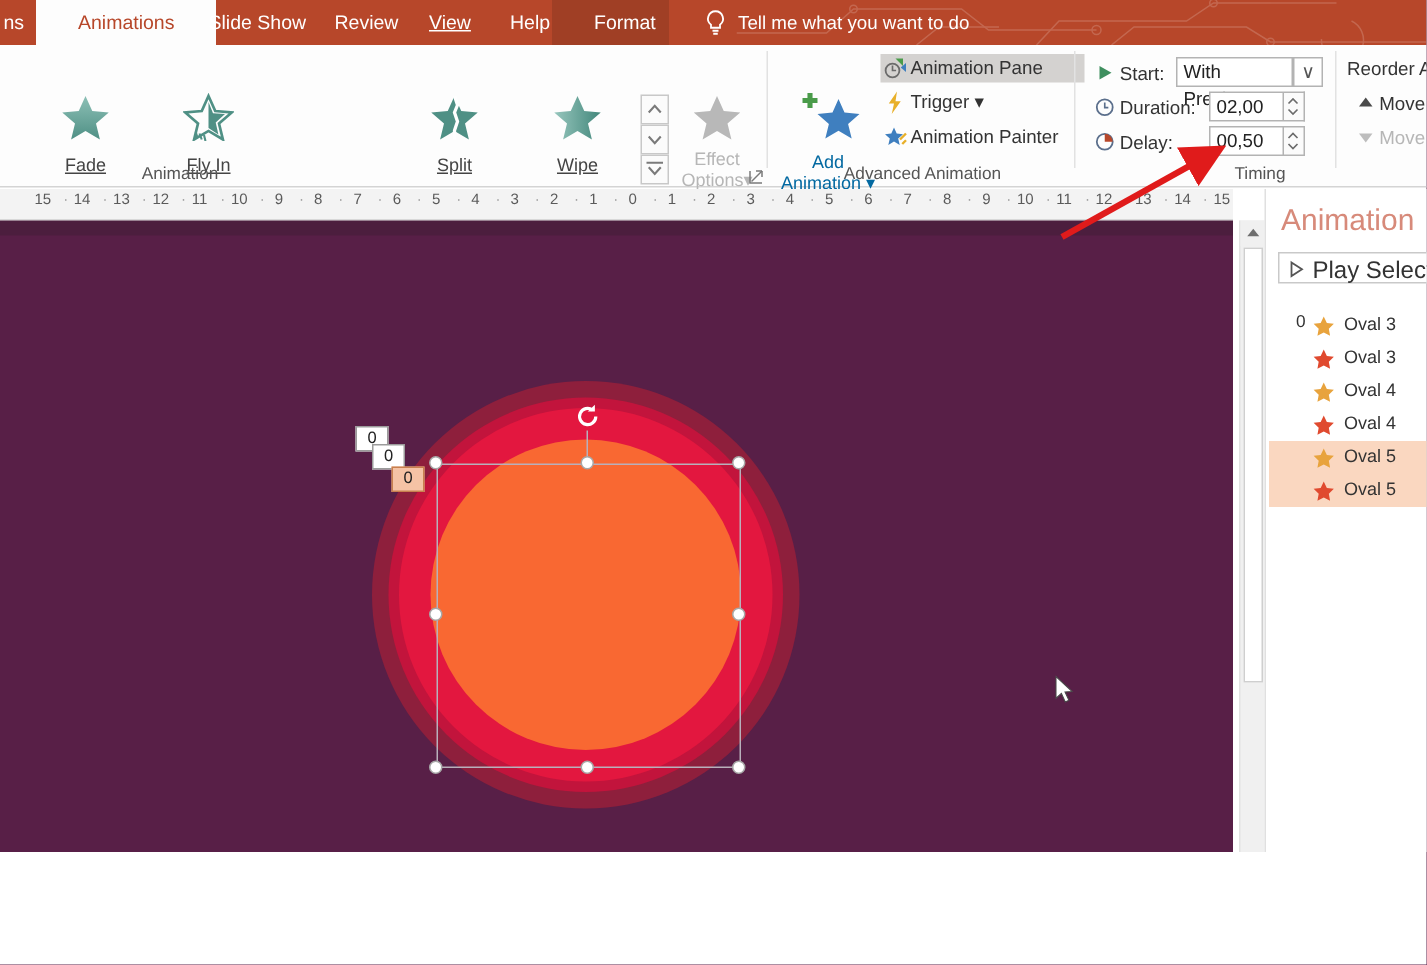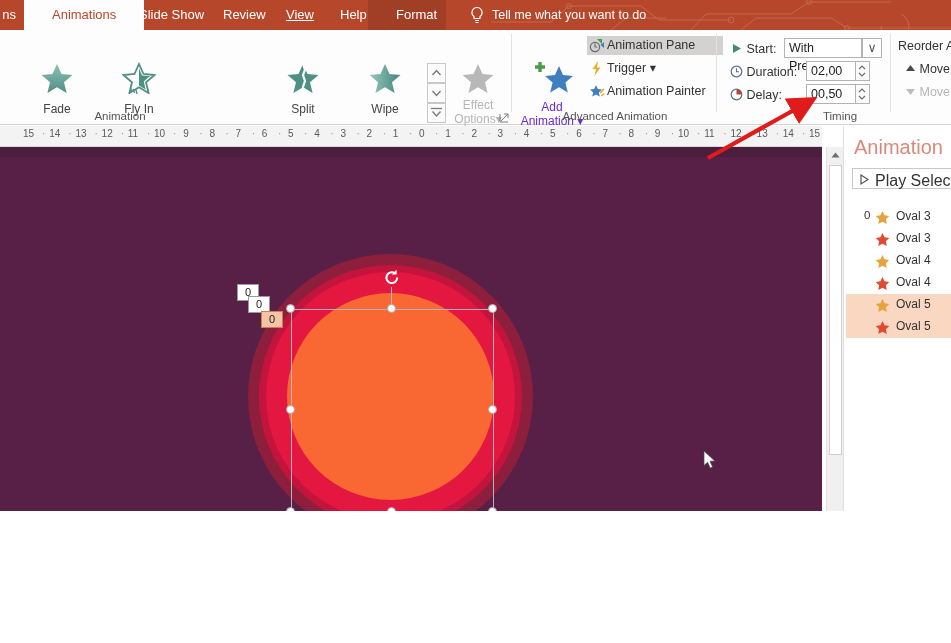--- a/index.html
+++ b/index.html
@@ -2,48 +2,48 @@
 <html><head>
 <meta charset="utf-8">
 <style>
   html,body{margin:0;padding:0;}
   body{
     width:951px;height:643px;overflow:hidden;
     font-family:"Liberation Sans", sans-serif;
     background:#ffffff;
     -webkit-font-smoothing:antialiased;
   }
-  #app{position:relative;width:951px;height:511px;overflow:hidden;}
+  #app{position:relative;width:951px;height:568px;overflow:hidden;}
 
   
   .tabbar{position:absolute;left:0;top:0;width:951px;height:30px;background:#b7472a;overflow:hidden;}
   .tabbar .circuit{position:absolute;right:0;top:0;width:460px;height:30px;opacity:.35;}
   .tab{position:absolute;top:0;height:30px;line-height:30px;font-size:13px;color:#ffffff;
        padding:0 28px;box-sizing:border-box;white-space:nowrap;}
   .tab.active{background:#fdfdfd;color:#b7472a;}
   .tab.ctx{background:#a03f25;}
   .lightbulb{position:absolute;left:466px;top:4px;width:22px;height:22px;}
   .tellme{position:absolute;left:492px;top:0;height:30px;line-height:30px;font-size:12.5px;color:#fff;white-space:nowrap;}
 
   
   .ribbon{position:absolute;left:0;top:30px;width:951px;height:94px;background:#fdfdfd;
           border-bottom:1px solid #d4d4d4;}
   .ribbon .divider{position:absolute;top:4px;width:1px;height:78px;background:#e2e2e2;}
 
   .galitem{position:absolute;top:32px;width:76px;text-align:center;}
-  .galitem .lbl{font-size:12px;color:#444;margin-top:4px;white-space:nowrap;}
+  .galitem .lbl{font-size:12px;color:#444;margin-top:4px;white-space:nowrap;text-decoration:underline;}
   .star{display:inline-block;}
 
   .spin{position:absolute;left:427px;width:19px;height:20px;border:1px solid #c8c8c8;background:#fbfbfb;box-sizing:border-box;}
 
   .effopt{position:absolute;left:448px;top:32px;width:60px;text-align:center;}
   .effopt .lbl{font-size:12px;color:#b6b6b6;line-height:14px;}
 
   .addanim{position:absolute;left:519px;top:30px;width:66px;text-align:center;}
-  .addanim .lbl{font-size:12px;color:#6d28d9;line-height:14px;}
+  .addanim .lbl{font-size:12px;color:#0369a1;line-height:14px;}
 
   .advitem{position:absolute;height:19px;line-height:19px;font-size:12.5px;color:#333;white-space:nowrap;padding-left:20px;}
   .advitem.hl{background:#d4d2d0;}
 
   .grouplabel{position:absolute;font-size:11.5px;color:#555;text-align:center;}
 
   .timerow{position:absolute;height:20px;line-height:20px;font-size:12.5px;color:#333;white-space:nowrap;}
   .tbox{position:absolute;height:20px;border:1px solid #b3b3b3;background:#fff;box-sizing:border-box;
         font-size:12.5px;line-height:18px;color:#222;padding-left:4px;}
   .tspin{position:absolute;width:14px;height:20px;border:1px solid #b3b3b3;border-left:none;background:#fbfbfb;box-sizing:border-box;}

